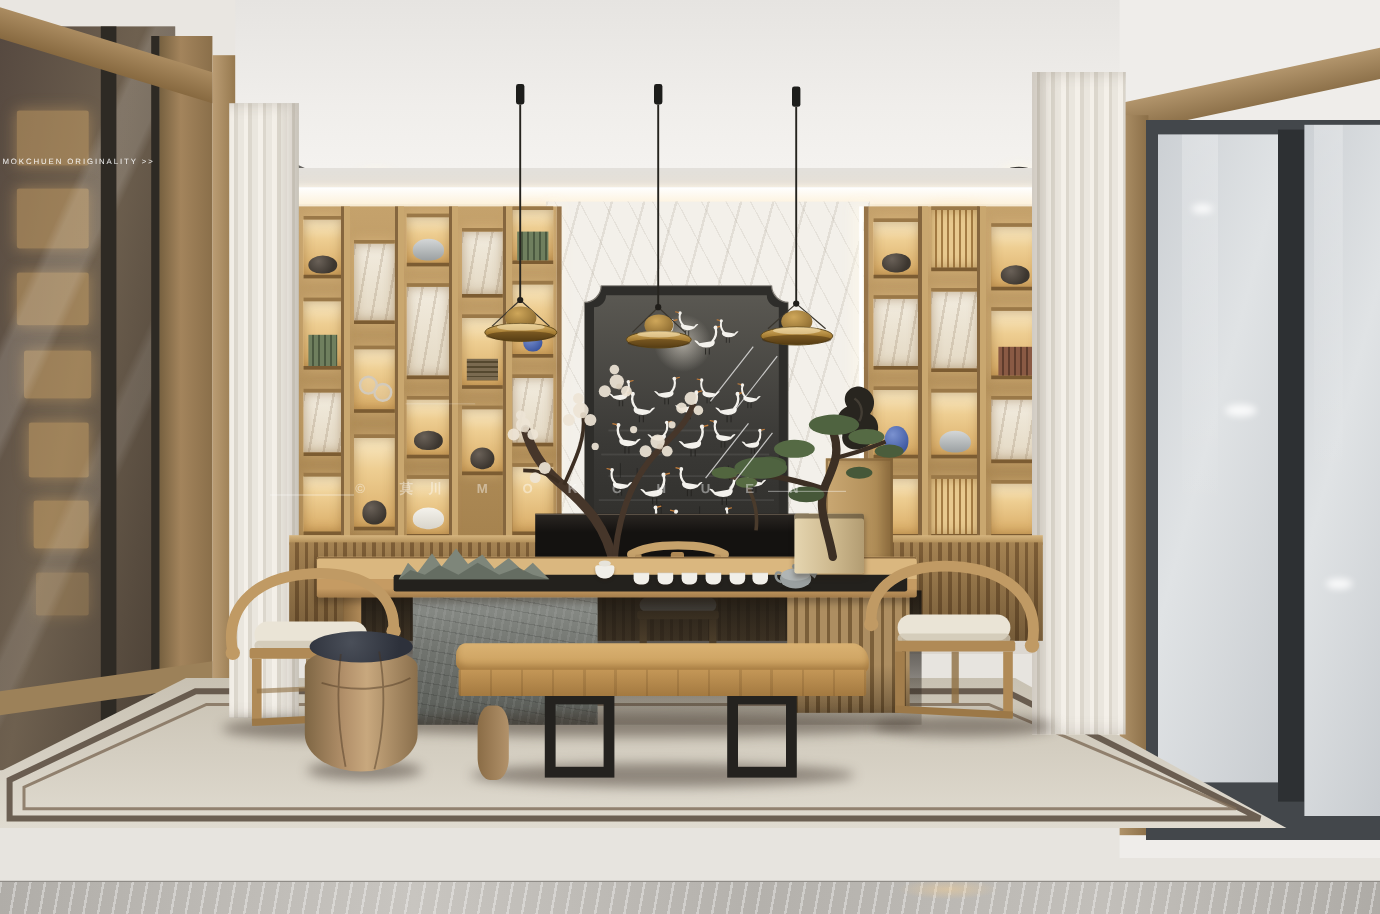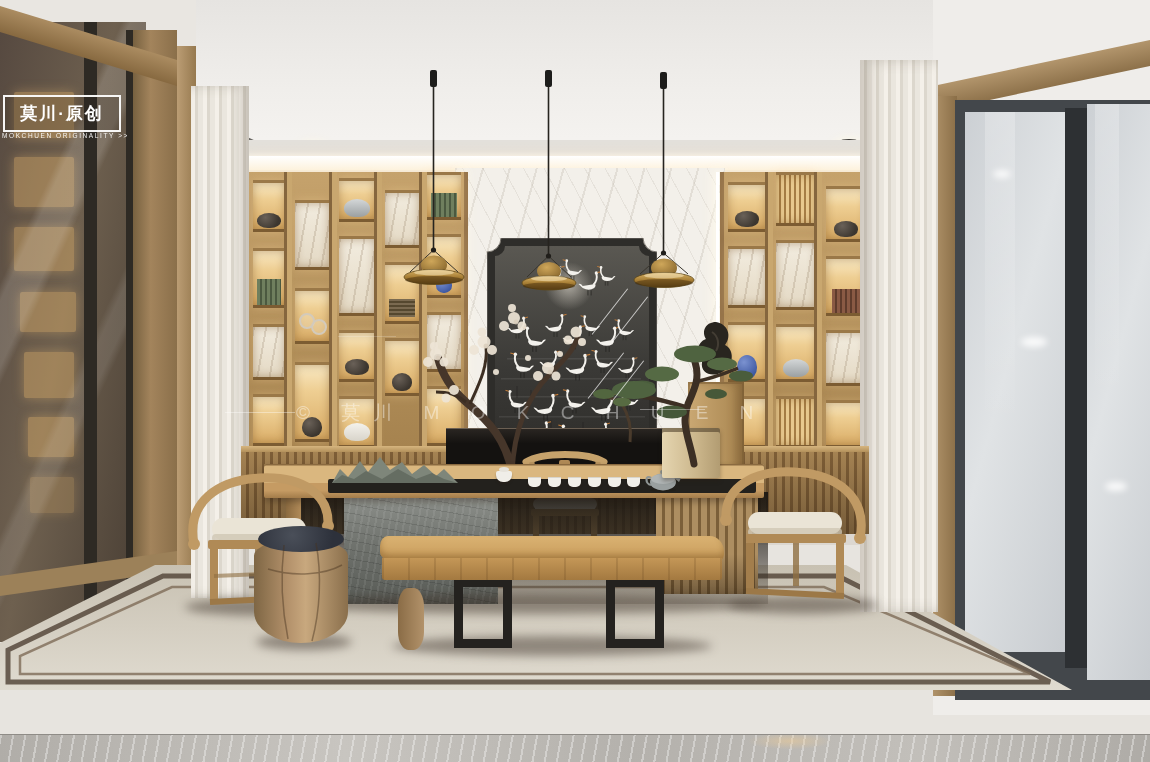--- a/index.html
+++ b/index.html
@@ -163,21 +163,21 @@
     background:rgba(45,36,27,.22);color:#fff;font-size:17px;font-weight:bold;
     letter-spacing:2px;text-align:center;line-height:33px;}
   .logo-en{left:2px;top:132px;width:130px;color:rgba(255,255,255,.92);
     font-size:6.5px;letter-spacing:1.6px;}
   .wm-box{left:398px;top:306px;width:196px;height:97px;border:1px solid rgba(255,255,255,.8);box-sizing:border-box;}
   .wm-brand{left:14px;top:9px;color:#fff;font-size:15px;font-weight:bold;letter-spacing:4px;display:flex;align-items:center;gap:4px;}
   .wm-brand-en{left:37px;top:29px;color:rgba(255,255,255,.85);font-size:5.5px;letter-spacing:2.2px;}
   .wm-caption{left:9px;top:60px;color:rgba(255,255,255,.9);font-size:11px;letter-spacing:6px;white-space:nowrap;}
   .wm-slash{height:1px;width:58px;background:rgba(255,255,255,.7);transform:rotate(-52deg);transform-origin:left center;}
   .wm-diag{left:296px;top:400px;width:460px;color:rgba(255,255,255,.42);
-    font-size:19px;letter-spacing:13px;white-space:nowrap;}
+    font-size:11px;letter-spacing:13px;white-space:nowrap;font-weight:bold;}
   .wm-line{height:1px;background:rgba(255,255,255,.38);}
 </style>
 </head>
 <body>
 
 <div class="scene">
 
   <div class="abs ceiling"></div>
   <svg class="abs trim-svg" viewBox="0 0 1150 170">
     <polyline points="0,26 278,152 865,152 1150,22" fill="none" stroke="#45423e" stroke-width="2" opacity=".8"></polyline>
@@ -566,21 +566,20 @@
       <line x1="663.5" y1="253" x2="640" y2="274" stroke="#3a362e" stroke-width="1"></line>
       <line x1="663.5" y1="253" x2="688" y2="274" stroke="#3a362e" stroke-width="1"></line>
       <circle cx="663.5" cy="253" r="2.6" fill="#201e1a"></circle>
       <ellipse cx="664" cy="268" rx="13" ry="9.5" fill="url(#domeG)"></ellipse>
       <ellipse cx="664" cy="280" rx="30" ry="7.5" fill="url(#brassV)" stroke="#5e4718" stroke-width=".8"></ellipse>
       <ellipse cx="664" cy="283" rx="29" ry="4" fill="rgba(60,38,8,.45)"></ellipse>
       <ellipse cx="664" cy="275.5" rx="20" ry="3" fill="rgba(255,240,200,.5)"></ellipse>
     </g>
   </svg>
 
-  <div class="abs logo-box"><span>莫川·原创</span></div>
   <div class="abs logo-en">MOKCHUEN ORIGINALITY &gt;&gt;</div>
 
   <div class="abs wm-slash" style="left:592px;top:334px;"></div>
   <div class="abs wm-slash" style="left:612px;top:342px;"></div>
   <div class="abs wm-slash" style="left:588px;top:398px;"></div>
   <div class="abs wm-slash" style="left:608px;top:406px;"></div>
   <div class="abs wm-diag">© 莫川 M O K C H U E N</div>
   <div class="abs wm-line" style="left:225px;top:412px;width:70px;"></div>
   <div class="abs wm-line" style="left:640px;top:409px;width:65px;"></div>
   <div class="abs wm-line" style="left:338px;top:336px;width:58px;opacity:.5;"></div>

